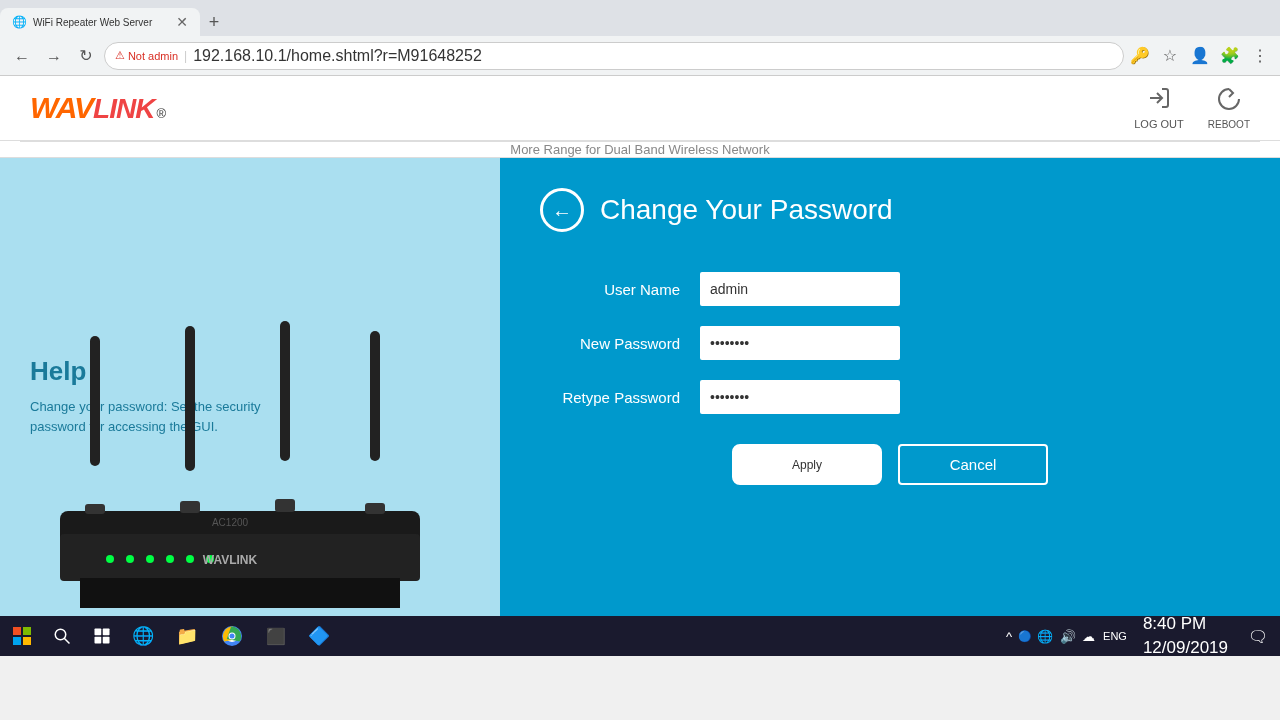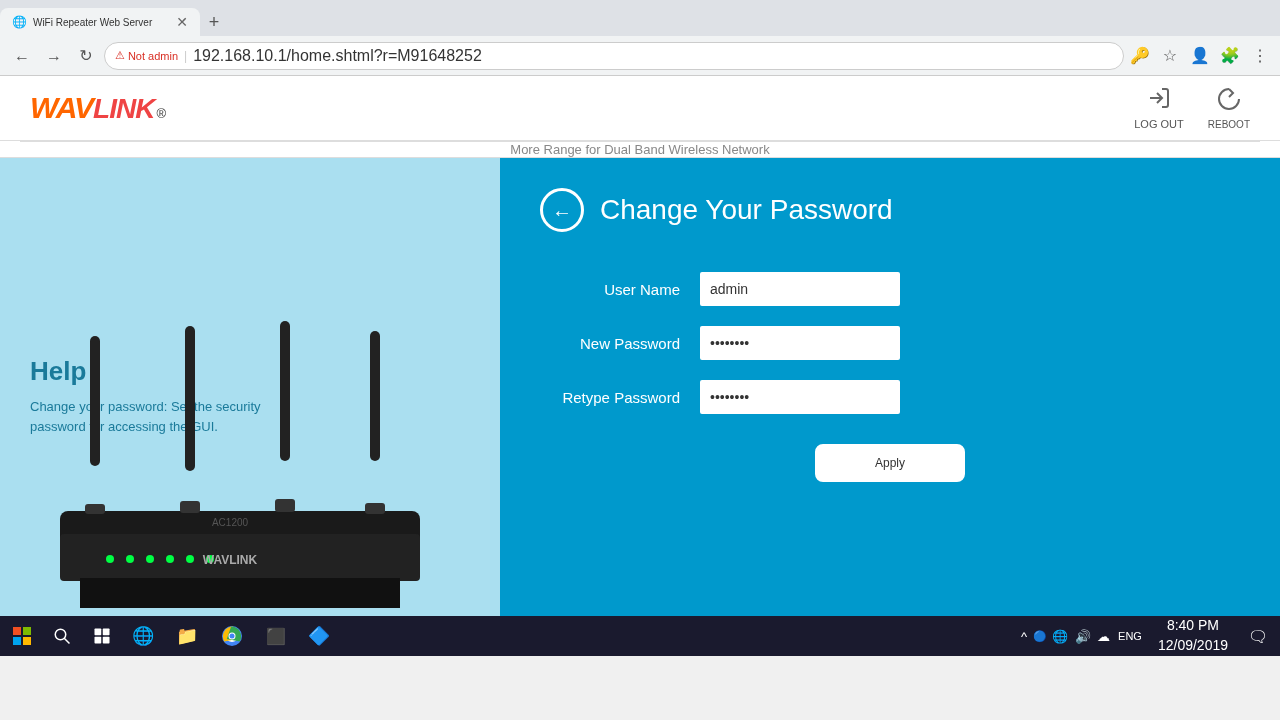--- a/index.html
+++ b/index.html
@@ -63,21 +63,21 @@
     .form-buttons { display: flex; gap: 16px; margin-top: 30px; justify-content: center; }
     .btn-apply { background: white; color: #333; border: 2px solid white; border-radius: 8px; padding: 10px 40px; font-size: 12px; cursor: pointer; min-width: 150px; }
     .btn-cancel { background: transparent; color: white; border: 2px solid white; border-radius: 4px; padding: 10px 40px; font-size: 15px; cursor: pointer; min-width: 150px; }
 
     
     .taskbar { width: 1280px; height: 40px; background: #1a1a2e; display: flex; align-items: center; justify-content: space-between; padding: 0 4px; }
     .taskbar-left { display: flex; align-items: center; gap: 4px; }
     .taskbar-btn { width: 36px; height: 36px; display: flex; align-items: center; justify-content: center; cursor: pointer; border-radius: 2px; }
     .taskbar-app { height: 36px; min-width: 40px; display: flex; align-items: center; justify-content: center; padding: 0 8px; cursor: pointer; border-radius: 2px; }
     .taskbar-right { display: flex; align-items: center; gap: 4px; color: white; font-size: 11px; }
-    .taskbar-clock { color: white; font-size: 14px; text-align: center; line-height: 1.4; padding: 0 8px; cursor: pointer; }
+    .taskbar-clock { color: white; font-size: 17px; text-align: left; line-height: 1.4; padding: 0 8px; cursor: pointer; }
     .taskbar-sys { display: flex; align-items: center; gap: 2px; color: white; }
     .sys-icon { font-size: 13px; padding: 2px; }
 
     
     .header-line { height: 1px; background: #ddd; margin: 0 20px; }
   </style>
 </head>
 <body>
 
 <div class="browser-chrome">
@@ -213,20 +213,21 @@
         </div>
 
         <div class="form-row">
           <span class="form-label">Retype Password</span>
           <input class="form-input" type="password" value="12345678" style="">
         </div>
       </div>
 
       <div class="form-buttons">
         <button class="btn-apply">Apply</button>
+        <button class="btn-cancel">Cancel</button>
       </div>
     </div>
   </div>
 </div>
 
 <div class="taskbar">
   <div class="taskbar-left">
 
     <div class="taskbar-btn">
       <svg width="18" height="18" viewBox="0 0 18 18" fill="white">

